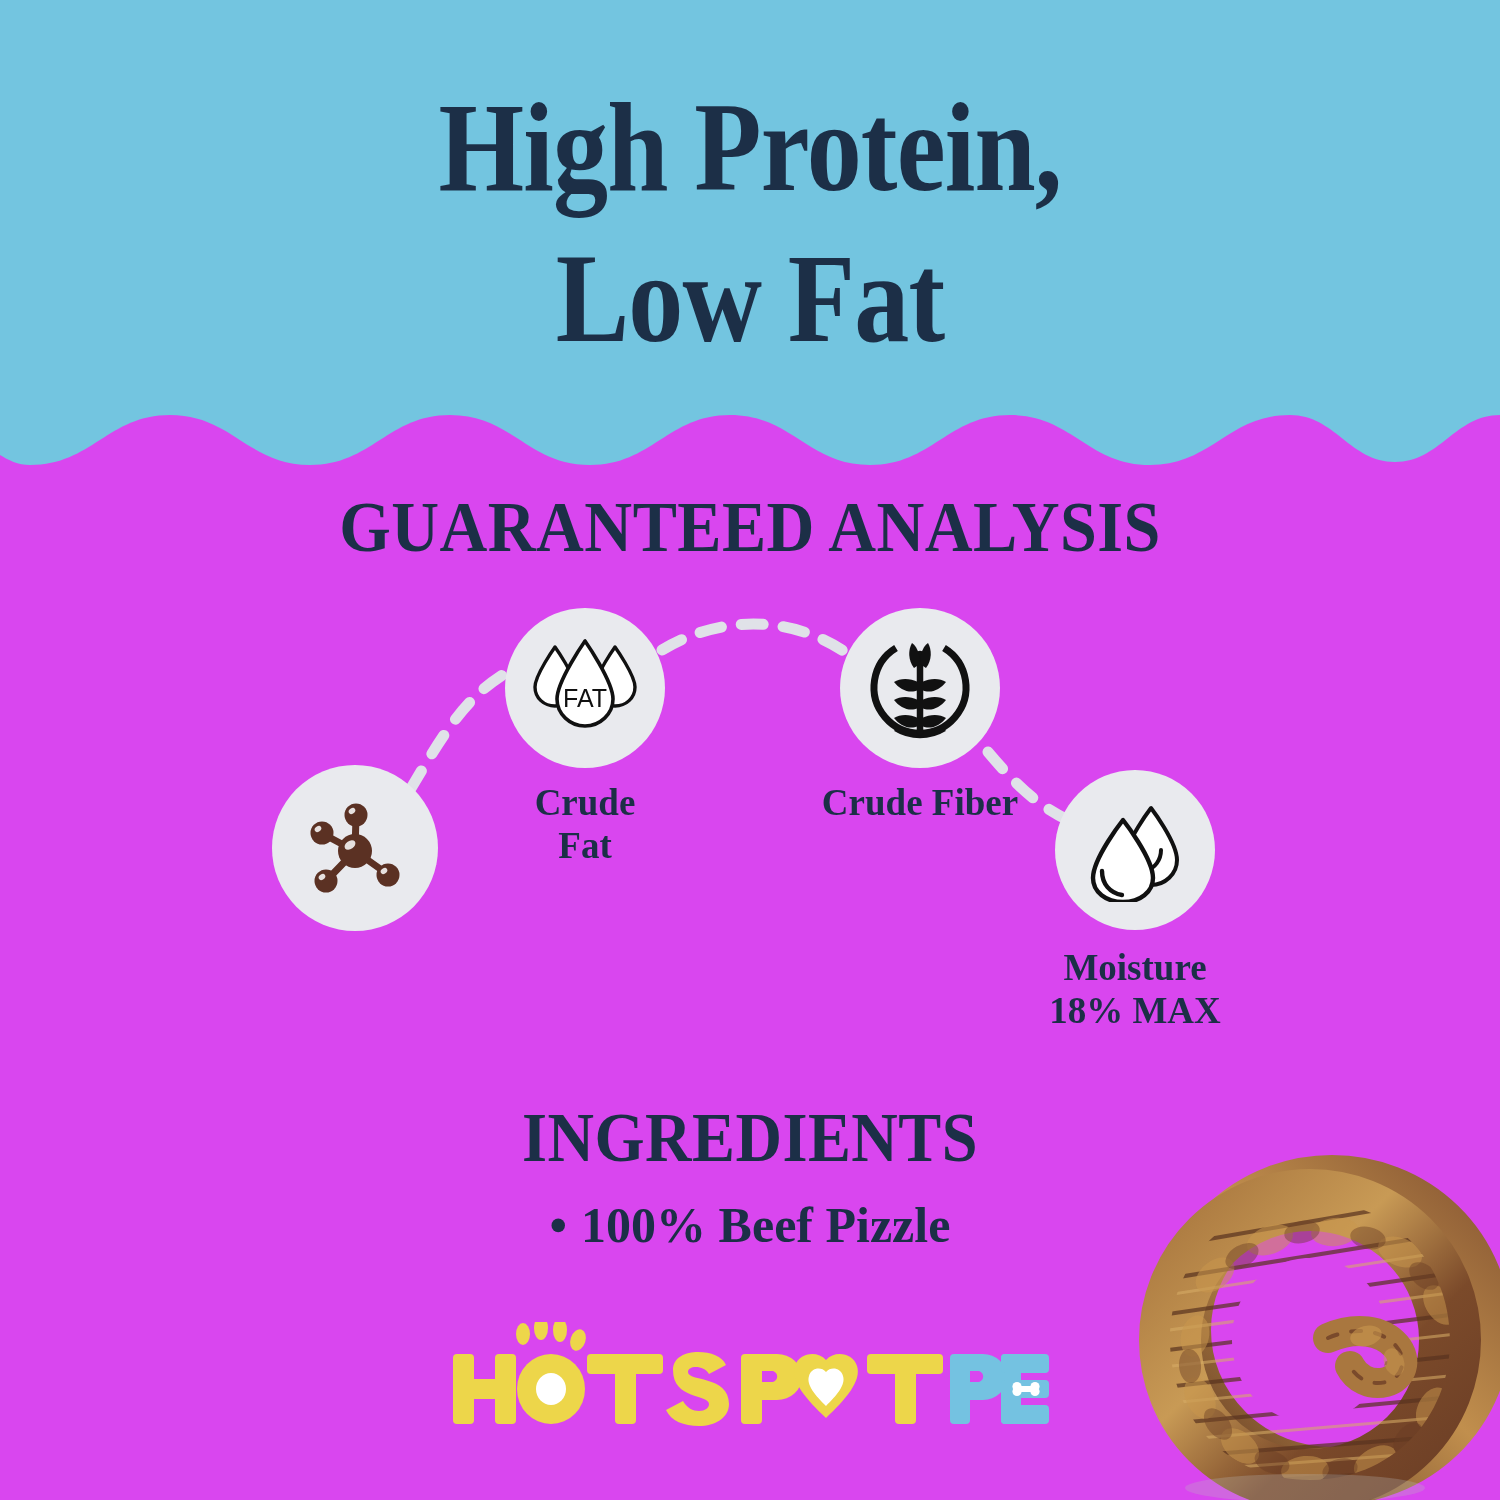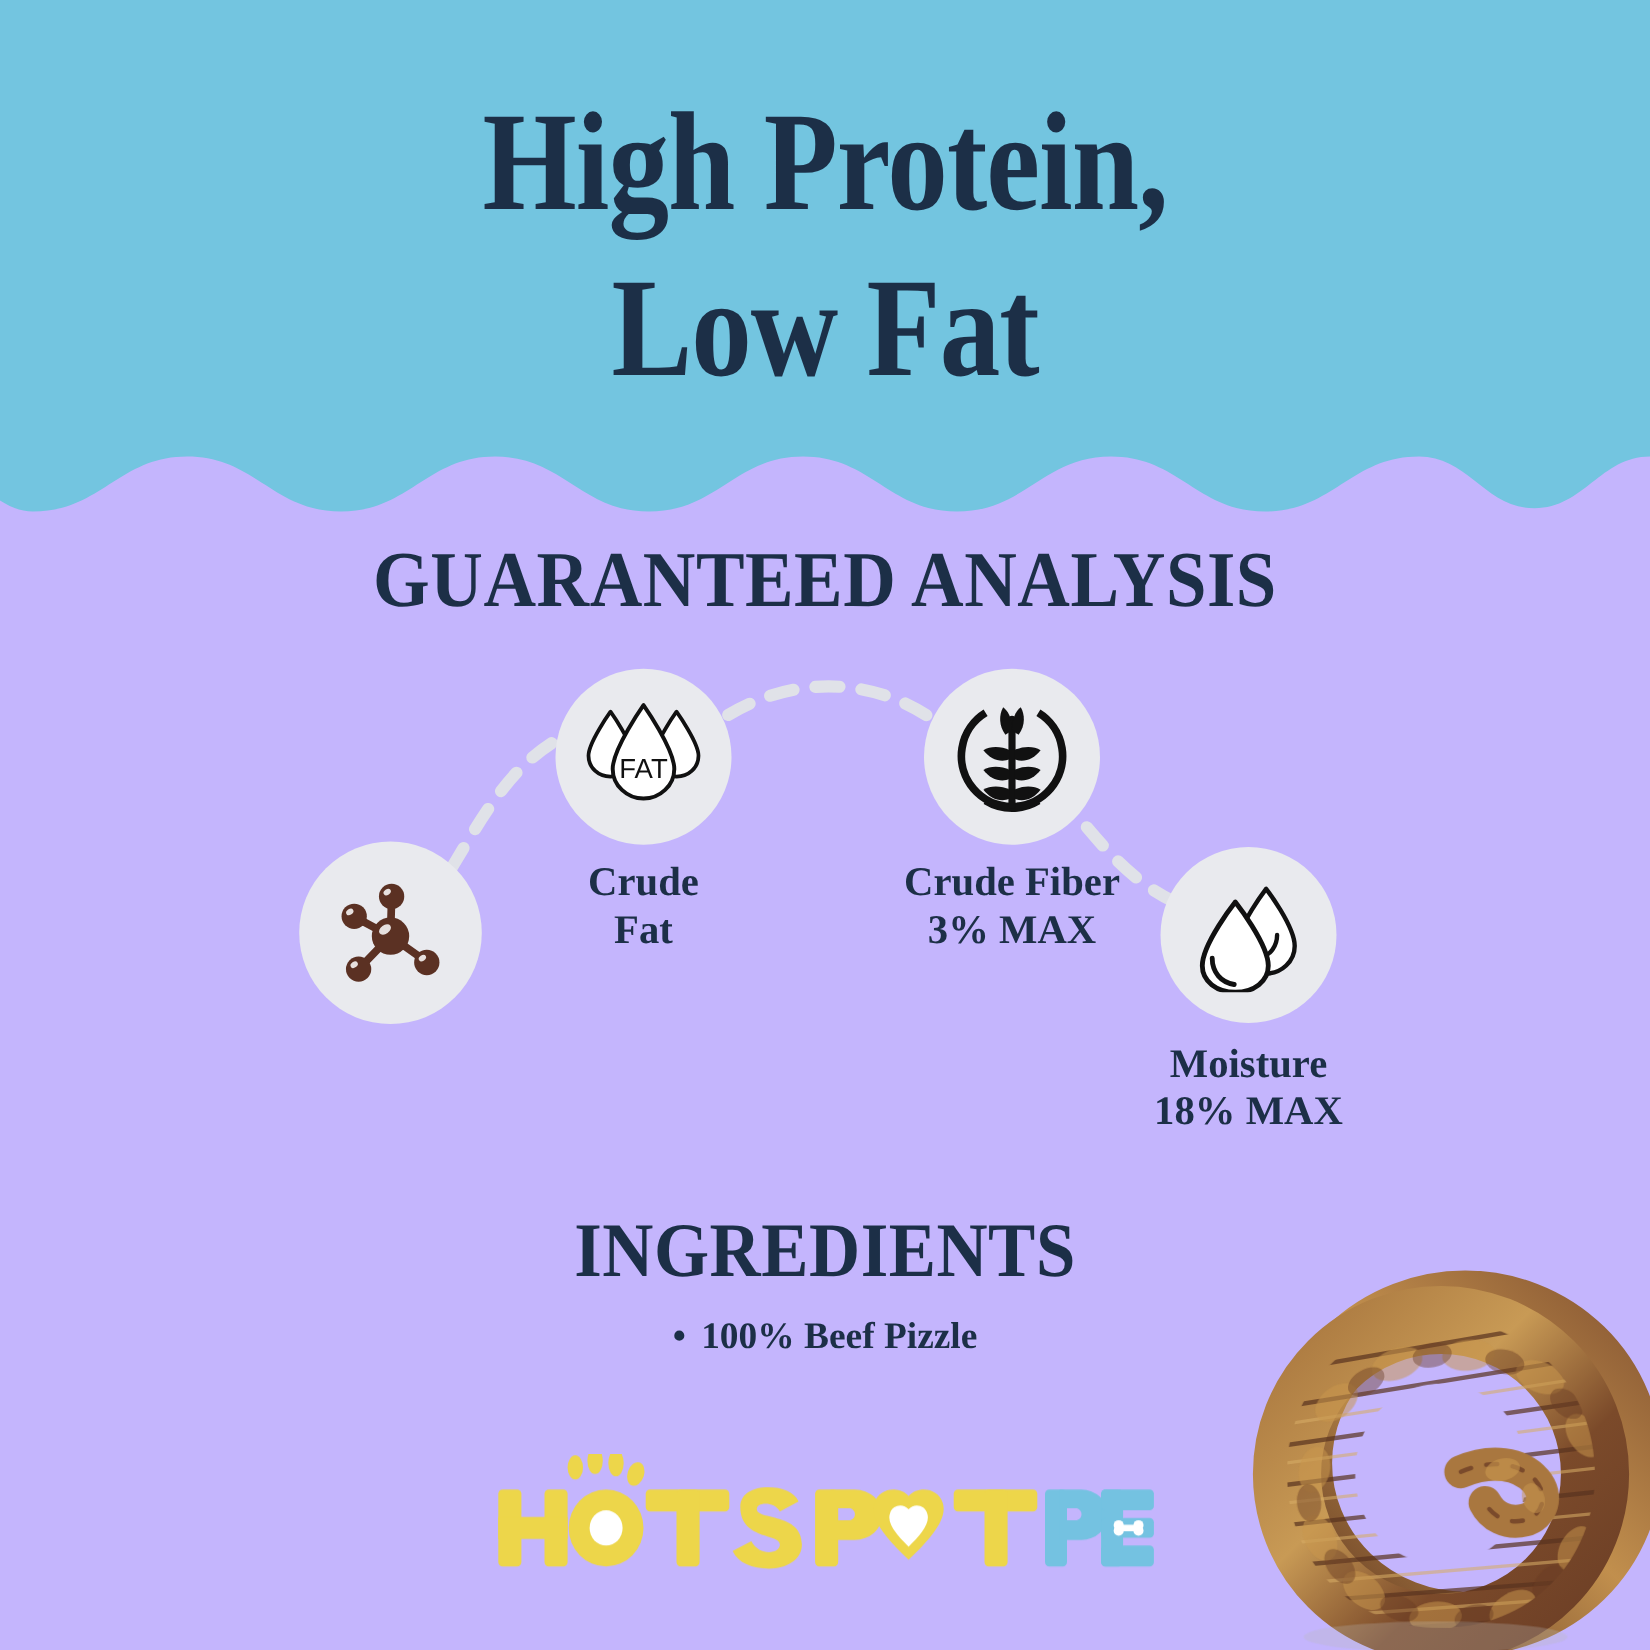--- a/index.html
+++ b/index.html
@@ -3,21 +3,21 @@
 <meta charset="utf-8">
 <style>
   html,body{margin:0;padding:0;}
   body{
     width:1500px;height:1500px;
     background:#ffffff;
     font-family:"Liberation Serif", serif;
     overflow:hidden;
     position:relative;
   }
-  .canvas{position:relative;width:1500px;height:1500px;overflow:hidden;background:#c4b5fd;}
+  .canvas{position:relative;width:1500px;height:1500px;overflow:hidden;background:#d946ef;}
 
   
   .header-wave{position:absolute;left:0;top:0;width:1500px;height:470px;z-index:1;}
   .header-title{
     position:absolute;left:0;top:72px;width:1500px;
     z-index:3;text-align:center;
     color:#1c2f47;
     font-family:"Liberation Serif", serif;
     font-weight:bold;
     font-size:128px;
@@ -53,21 +53,21 @@
     color:#1c2f47;font-family:Liberation Serif, serif;
     font-weight:bold;font-size:37px;line-height:1.16;
     z-index:3;white-space:nowrap;
   }
   .node-label .val{display:block;}
 
   
   .ing-item{
     position:absolute;left:0;top:1196px;width:1500px;text-align:center;
     color:#1c2f47;font-family:"Liberation Serif", serif;
-    font-weight:bold;font-size:34px;z-index:4;
+    font-weight:bold;font-size:50px;z-index:4;
   }
   .ing-bullet{display:inline-block;margin-right:14px;}
 
   
   .logo{
     position:absolute;left:0;top:1322px;width:1500px;
     text-align:center;z-index:6;height:120px;
   }
   .logo-svg{display:inline-block;}
 
@@ -157,21 +157,20 @@
         <path d="M52,48 C44,44 34,44 28,48 C34,56 44,60 52,56 Z" fill="#111111"></path>
         <path d="M56,48 C64,44 74,44 80,48 C74,56 64,60 56,56 Z" fill="#111111"></path>
         <path d="M52,66 C44,62 34,62 28,66 C34,74 44,78 52,74 Z" fill="#111111"></path>
         <path d="M56,66 C64,62 74,62 80,66 C74,74 64,78 56,74 Z" fill="#111111"></path>
         <path d="M52,84 C44,80 34,80 28,84 C34,92 44,96 52,92 Z" fill="#111111"></path>
         <path d="M56,84 C64,80 74,80 80,84 C74,92 64,96 56,92 Z" fill="#111111"></path>
       </svg>
     </div>
     <div class="node-label" style="left:700px;top:782px;width:440px;text-align:center;">
       <span>Crude Fiber</span>
-      <span class="val">3% MAX</span>
     </div>
 
     <div class="bubble" style="left:1055px;top:770px;width:160px;height:160px;">
       <svg width="104" height="104" viewBox="0 0 104 104">
         <path d="M68,10 C68,10 42,44 42,62 C42,76 54,87 68,87 C82,87 94,76 94,62 C94,44 68,10 68,10 Z" fill="#ffffff" stroke="#111111" stroke-width="4" stroke-linejoin="round"></path>
         <path d="M78,52 C78,62 72,70 63,73" fill="none" stroke="#111111" stroke-width="4" stroke-linecap="round"></path>
         <path d="M40,22 C40,22 10,60 10,80 C10,94 23,104 40,104 C57,104 70,94 70,80 C70,60 40,22 40,22 Z" fill="#ffffff" stroke="#111111" stroke-width="4.4" stroke-linejoin="round"></path>
         <path d="M19,73 C19,86 27,95 39,97" fill="none" stroke="#111111" stroke-width="4.4" stroke-linecap="round"></path>
       </svg>
     </div>

